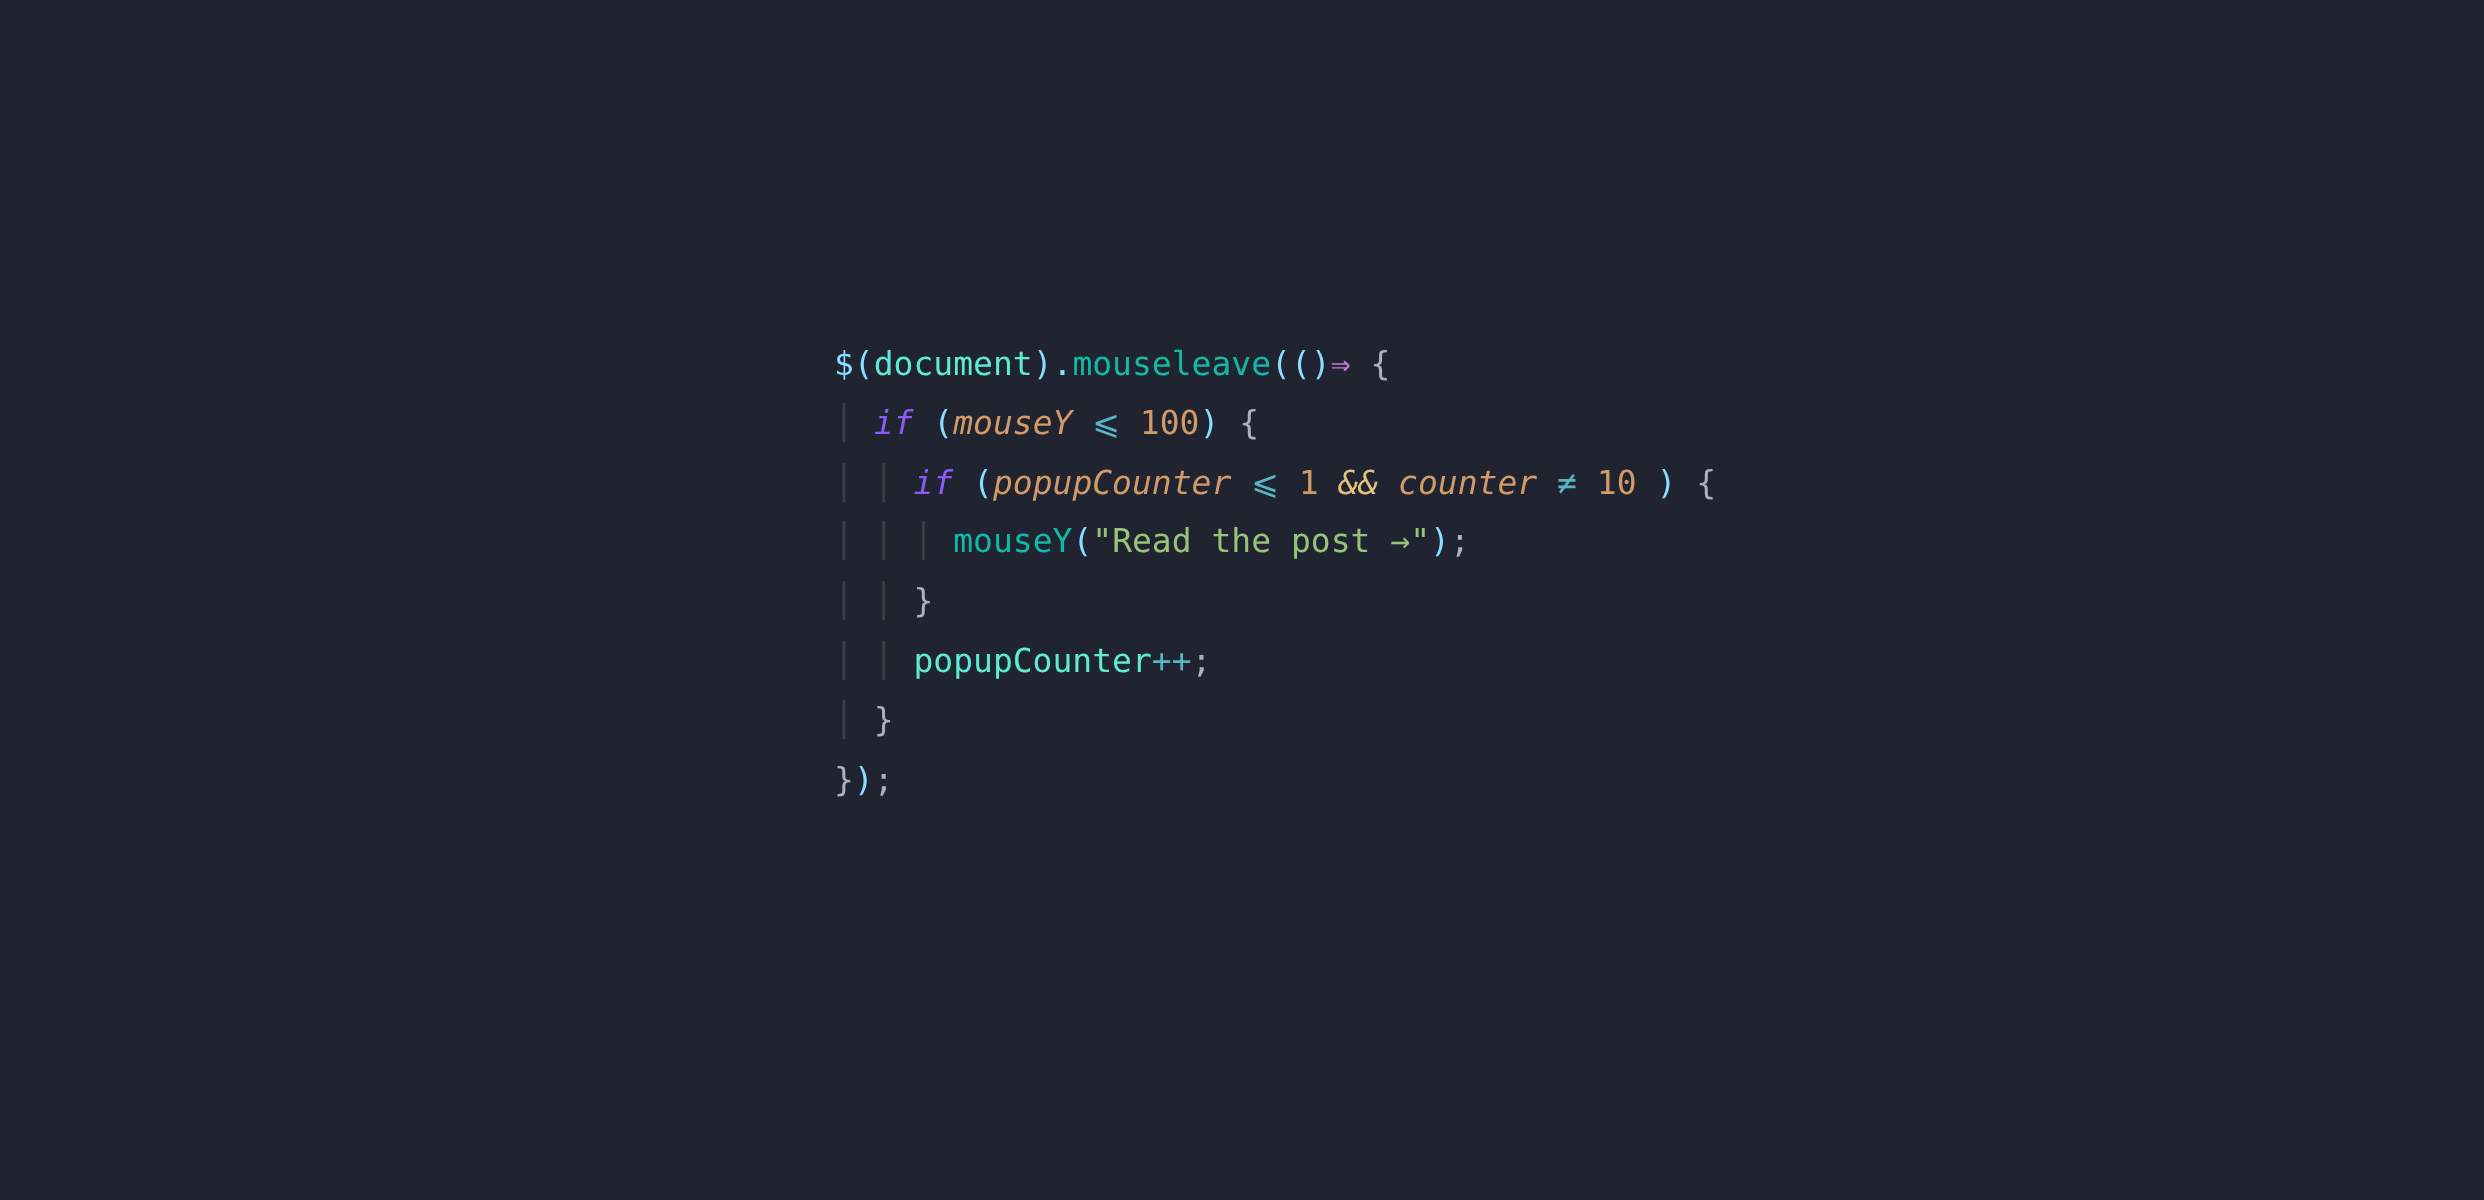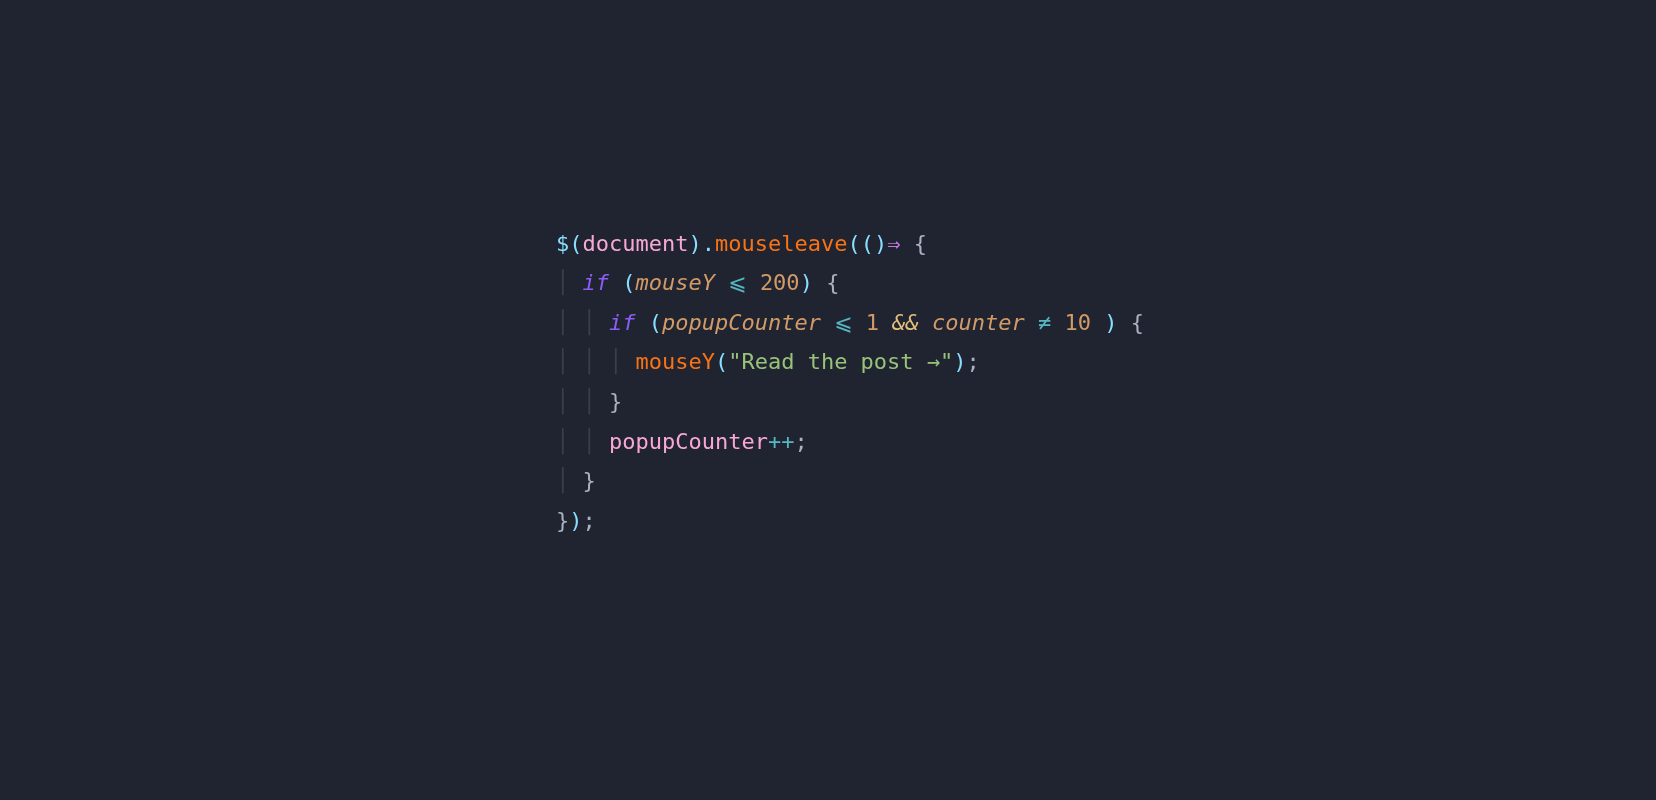--- a/index.html
+++ b/index.html
@@ -19,39 +19,39 @@
       justify-content: center;
       overflow: hidden;
     }
     .code-block {
       white-space: pre;
       position: relative;
       left: 22px;
       top: -18px;
     }
     .tk-punct { color: #89ddff; }
-    .tk-var { color: #f9a8d4; margin-top: 25px; }
-    .tk-func { color: #f97316; text-align: center; }
+    .tk-var { color: #5eead4; margin-top: 25px; }
+    .tk-func { color: #14b8a6; text-align: center; }
     .tk-arrow { color: #c678dd; }
     .tk-kw { color: #8b5cf6; font-style: italic; }
     .tk-param { color: #d19a66; font-style: italic; }
     .tk-op { color: #56b6c2; }
     .tk-num { color: #d19a66; }
     .tk-and { color: #e5c07b; font-style: italic; }
     .tk-str { color: #98c379; }
     .tk-curly { color: #abb2bf; }
     .tk-semi { color: #abb2bf; }
     .indent-guide {
       color: #3b4048;
       user-select: none;
     }
   </style>
 </head>
 <body>
 
 <div class="code-block"><span><span class="tk-punct">$</span><span class="tk-punct">(</span><span class="tk-var">document</span><span class="tk-punct">)</span><span class="tk-punct">.</span><span class="tk-func">mouseleave</span><span class="tk-punct">(</span><span class="tk-punct">(</span><span class="tk-punct">)</span><span class="tk-arrow">⇒</span><span> </span><span class="tk-curly">{</span></span>
-<span><span class="indent-guide">│ </span><span class="tk-kw">if</span><span> </span><span class="tk-punct">(</span><span class="tk-param">mouseY</span><span> </span><span class="tk-op">⩽</span><span> </span><span class="tk-num">200</span><span class="tk-punct">)</span><span> </span><span class="tk-curly">{</span></span>
+<span><span class="indent-guide">│ </span><span class="tk-kw">if</span><span> </span><span class="tk-punct">(</span><span class="tk-param">mouseY</span><span> </span><span class="tk-op">⩽</span><span> </span><span class="tk-num">100</span><span class="tk-punct">)</span><span> </span><span class="tk-curly">{</span></span>
 <span><span class="indent-guide">│ │ </span><span class="tk-kw">if</span><span> </span><span class="tk-punct">(</span><span class="tk-param">popupCounter</span><span> </span><span class="tk-op">⩽</span><span> </span><span class="tk-num">1</span><span> </span><span class="tk-and">&amp;&amp;</span><span> </span><span class="tk-param">counter</span><span> </span><span class="tk-op">≠</span><span> </span><span class="tk-num">10</span><span> </span><span class="tk-punct">)</span><span> </span><span class="tk-curly">{</span></span>
 <span><span class="indent-guide">│ │ │ </span><span class="tk-func">mouseY</span><span class="tk-punct">(</span><span class="tk-str">"Read the post →"</span><span class="tk-punct">)</span><span class="tk-semi">;</span></span>
 <span><span class="indent-guide">│ │ </span><span class="tk-curly">}</span></span>
 <span><span class="indent-guide">│ │ </span><span class="tk-var">popupCounter</span><span class="tk-op">++</span><span class="tk-semi">;</span></span>
 <span><span class="indent-guide">│ </span><span class="tk-curly">}</span></span>
 <span><span class="tk-curly">}</span><span class="tk-punct">)</span><span class="tk-semi">;</span></span></div>
 
 </body></html>

